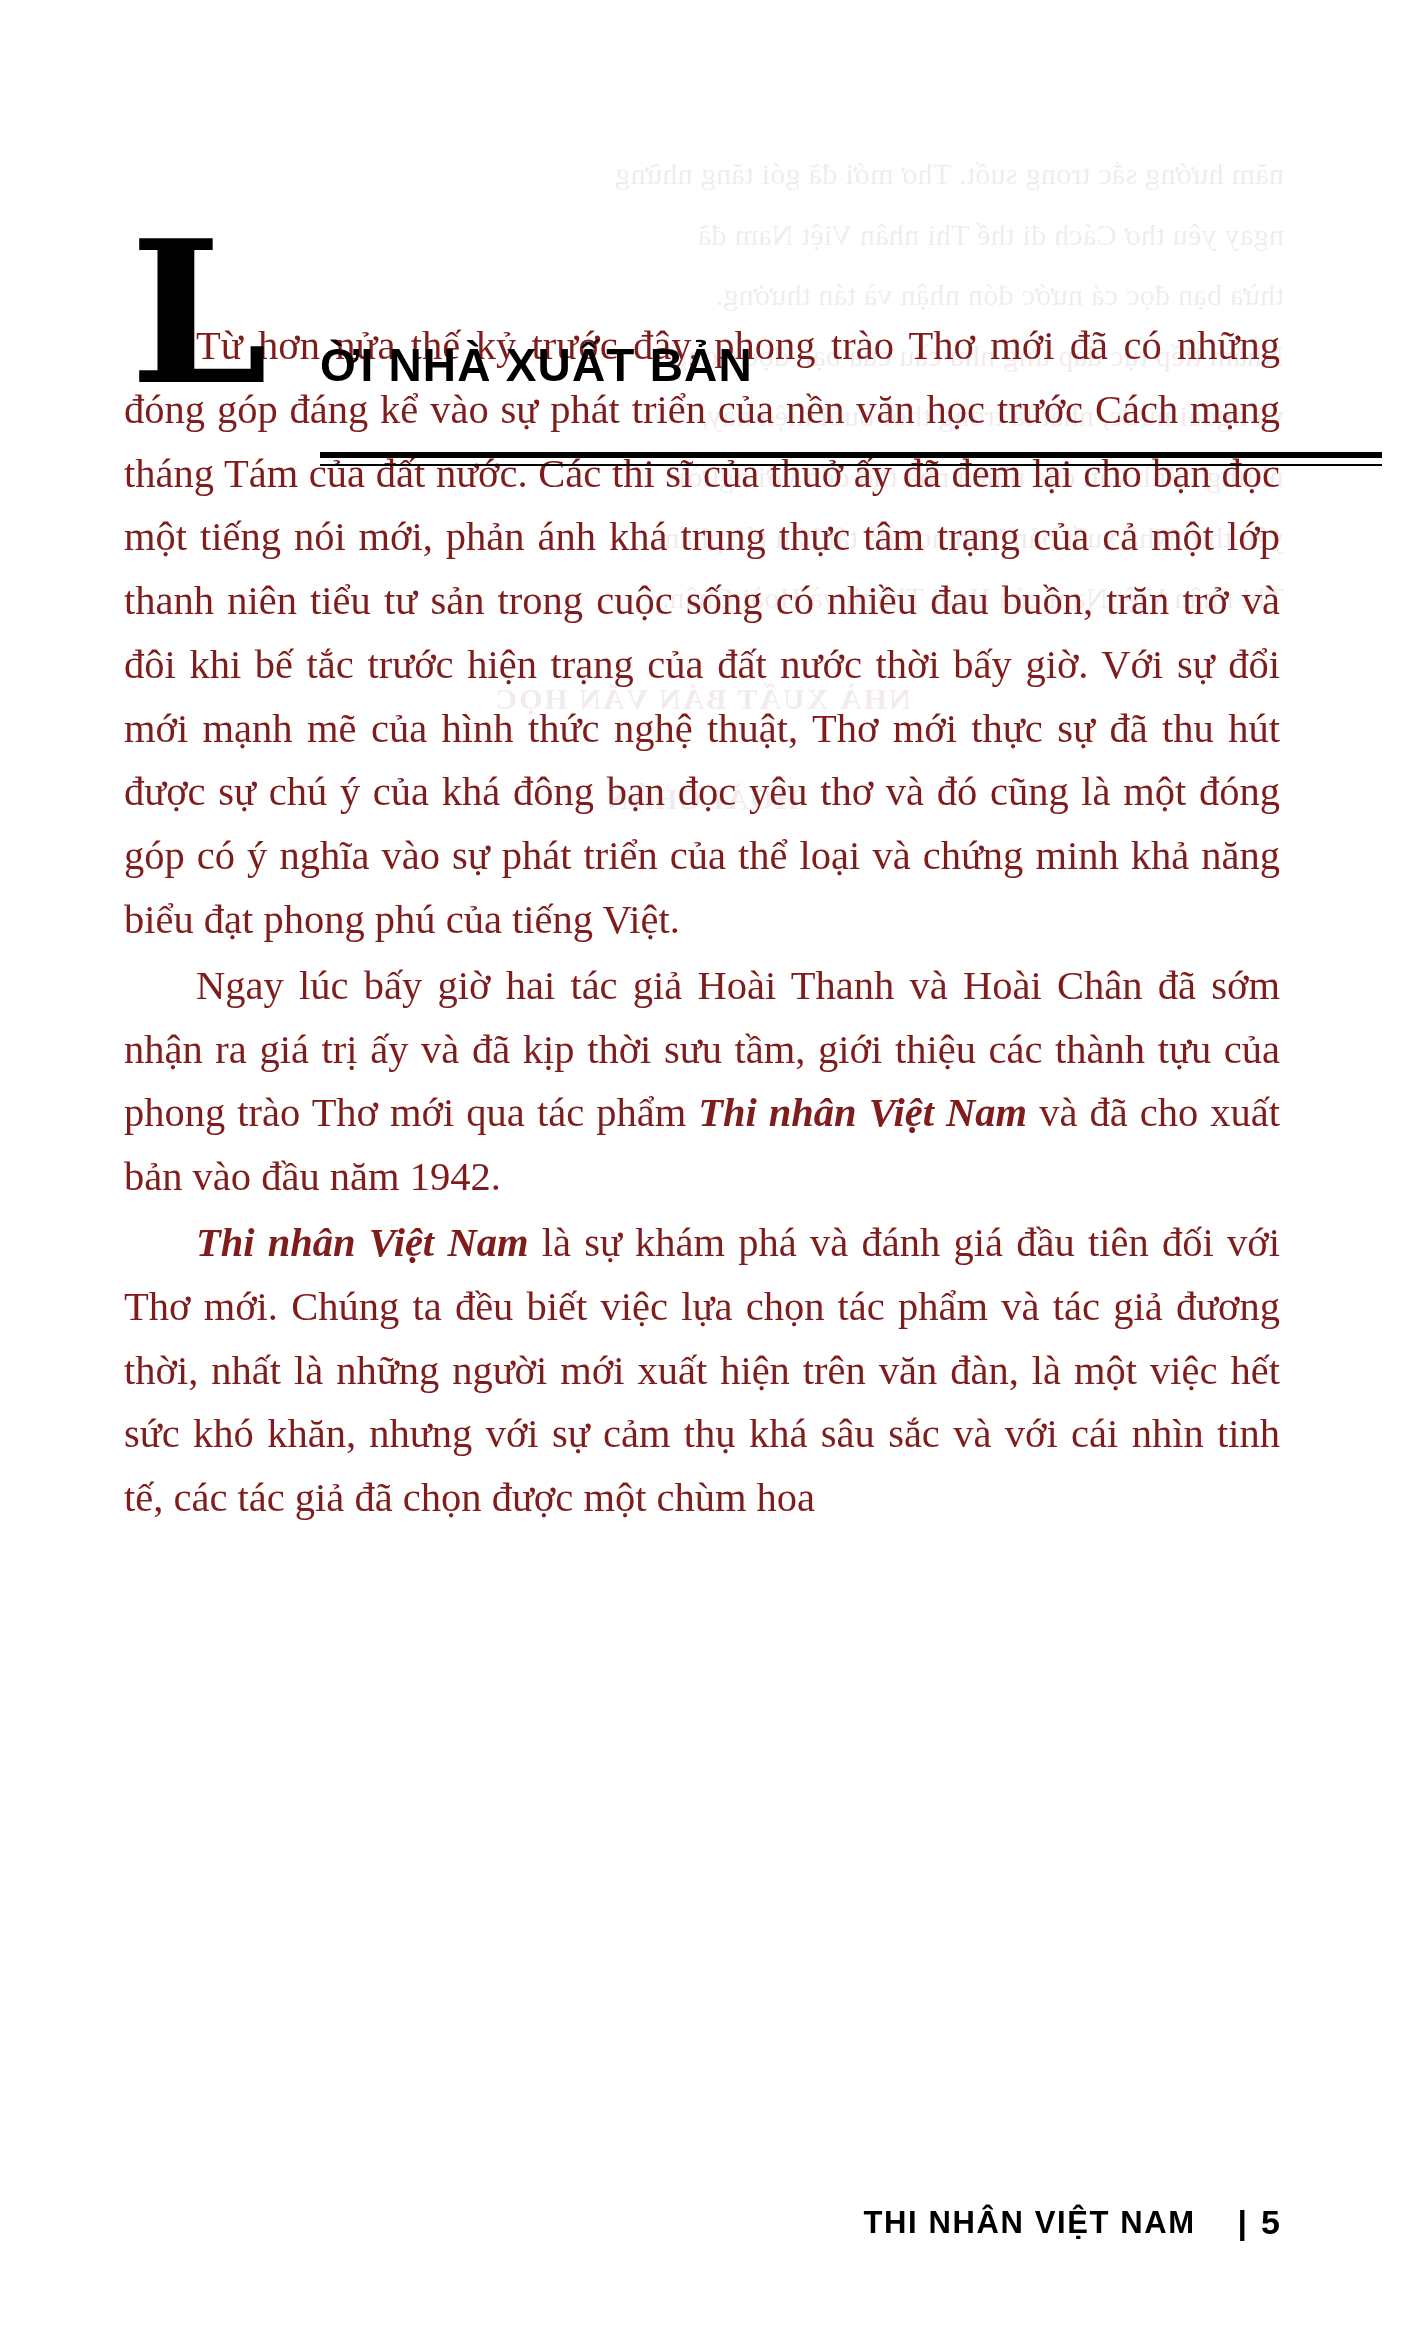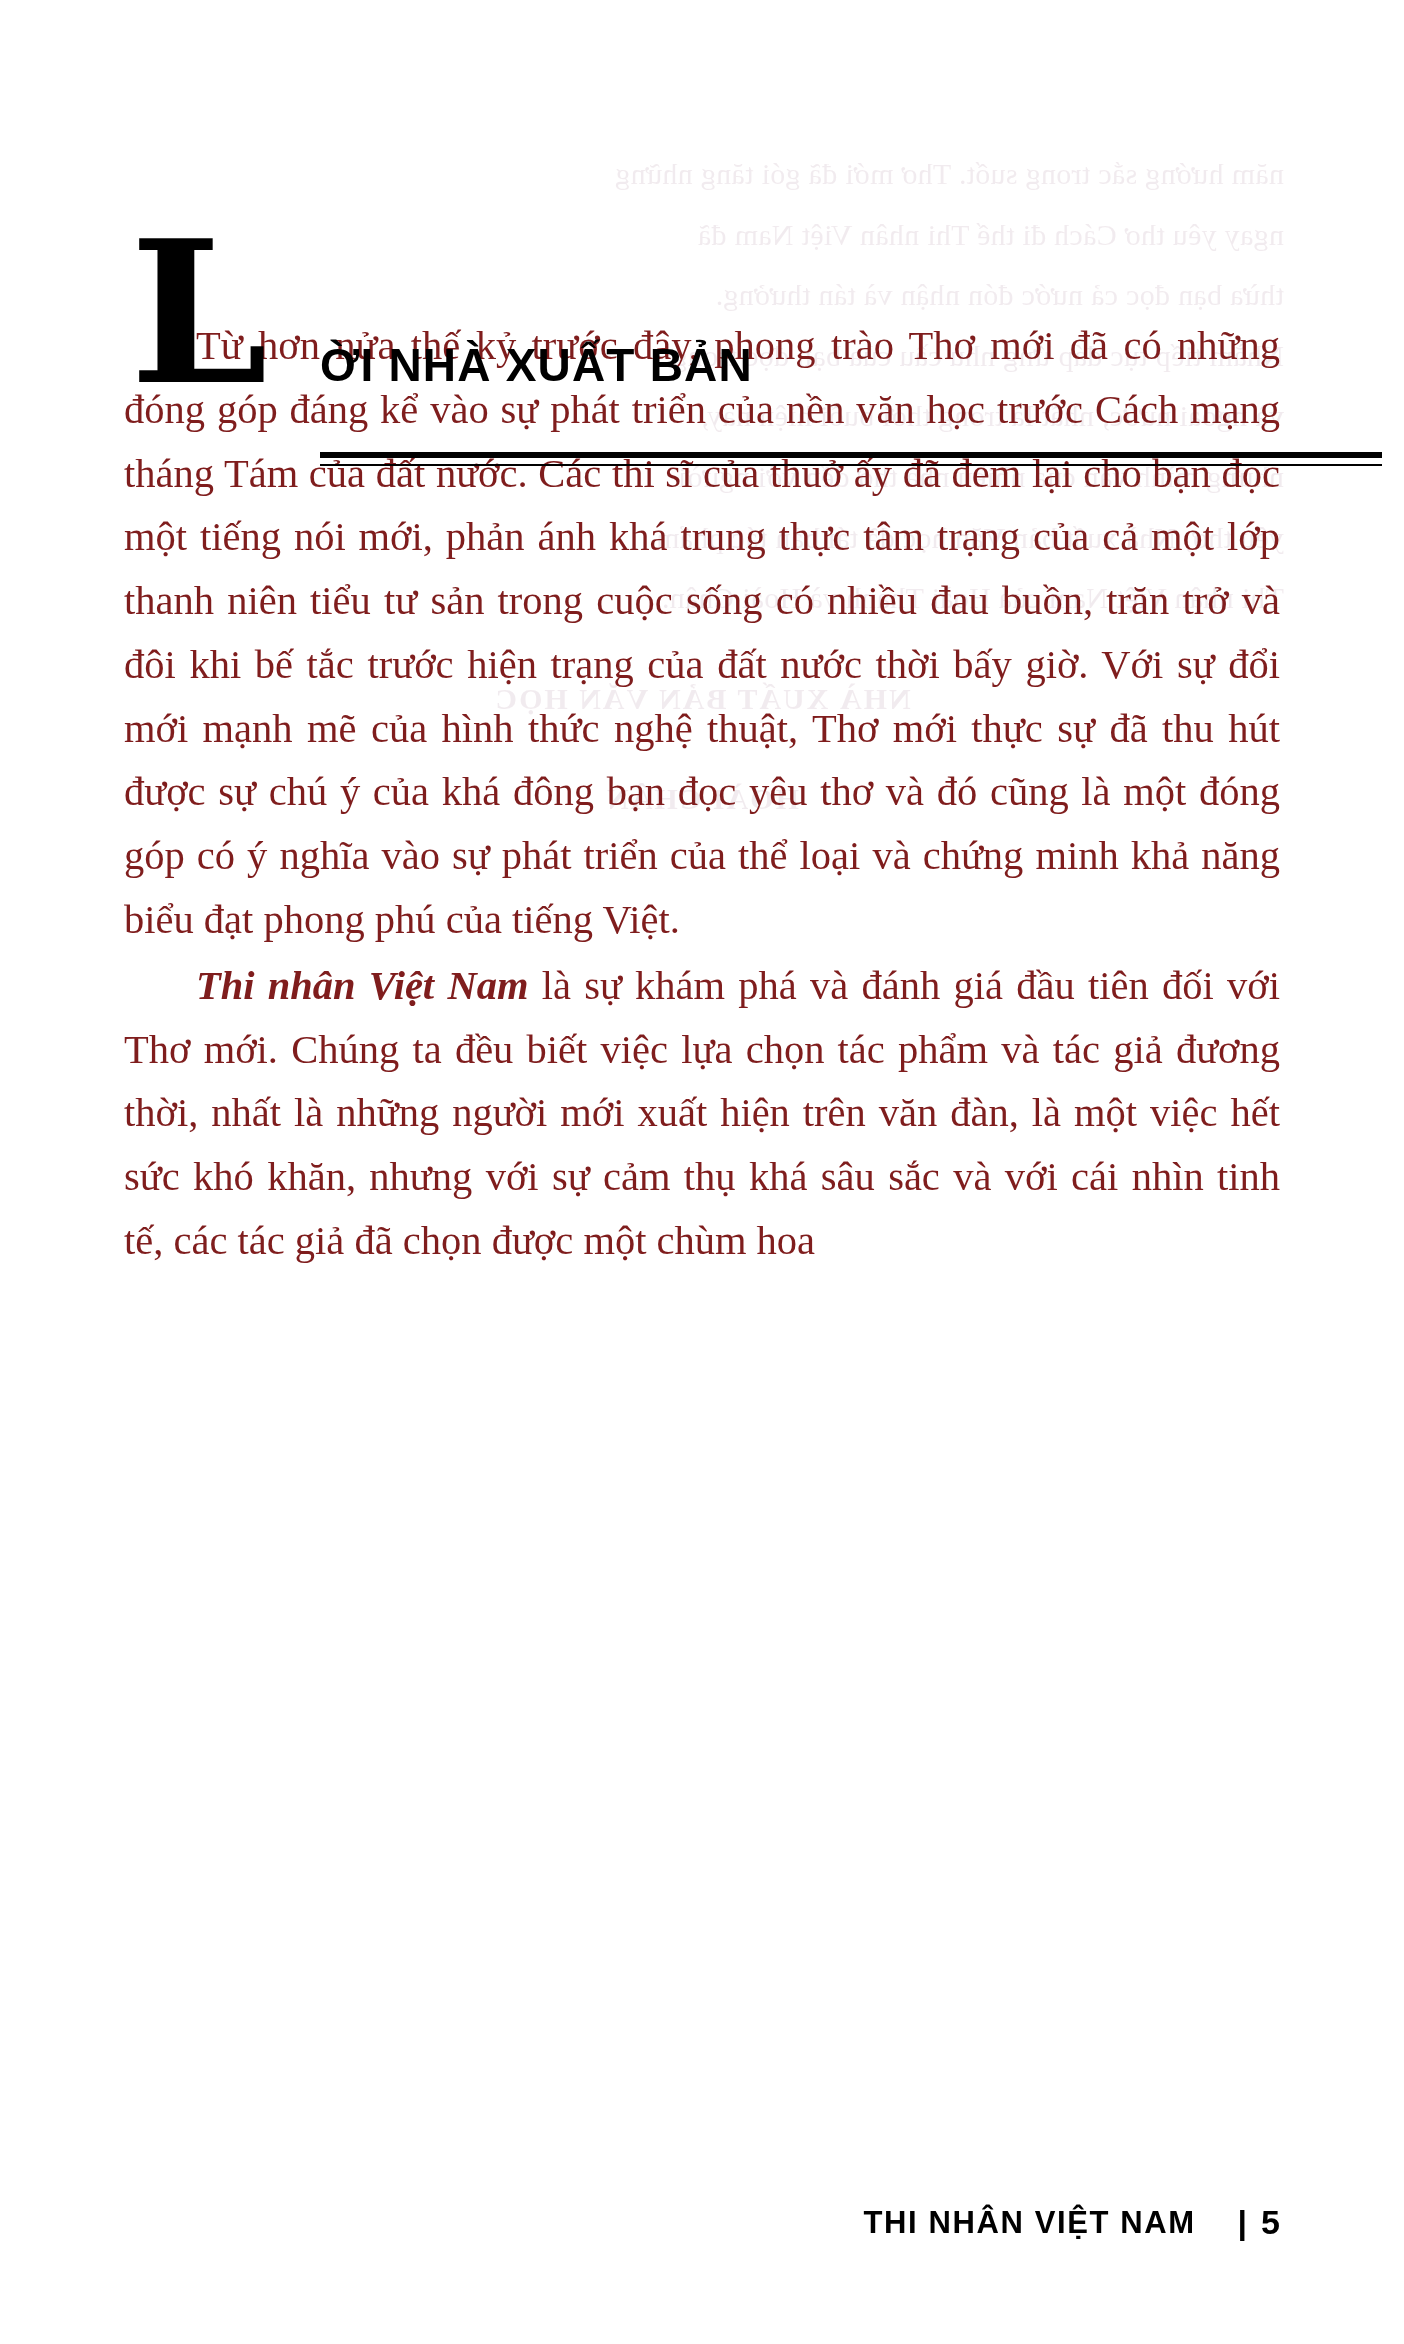--- a/index.html
+++ b/index.html
@@ -157,20 +157,21 @@
 <div class="page">
 
   <div class="heading-wrap">
     <div class="dropcap">L</div>
     <div class="heading-title">ỜI NHÀ XUẤT BẢN</div>
     <div class="heading-rule"></div>
   </div>
 
   <div class="body-text">
     <p>Từ hơn nửa thế kỷ trước đây, phong trào Thơ mới đã có những đóng góp đáng kể vào sự phát triển của nền văn học trước Cách mạng tháng Tám của đất nước. Các thi sĩ của thuở ấy đã đem lại cho bạn đọc một tiếng nói mới, phản ánh khá trung thực tâm trạng của cả một lớp thanh niên tiểu tư sản trong cuộc sống có nhiều đau buồn, trăn trở và đôi khi bế tắc trước hiện trạng của đất nước thời bấy giờ. Với sự đổi mới mạnh mẽ của hình thức nghệ thuật, Thơ mới thực sự đã thu hút được sự chú ý của khá đông bạn đọc yêu thơ và đó cũng là một đóng góp có ý nghĩa vào sự phát triển của thể loại và chứng minh khả năng biểu đạt phong phú của tiếng Việt.</p>
+    <p>Ngay lúc bấy giờ hai tác giả Hoài Thanh và Hoài Chân đã sớm nhận ra giá trị ấy và đã kịp thời sưu tầm, giới thiệu các thành tựu của phong trào Thơ mới qua tác phẩm <em>Thi nhân Việt Nam</em> và đã cho xuất bản vào đầu năm 1942.</p>
     <p><em>Thi nhân Việt Nam</em> là sự khám phá và đánh giá đầu tiên đối với Thơ mới. Chúng ta đều biết việc lựa chọn tác phẩm và tác giả đương thời, nhất là những người mới xuất hiện trên văn đàn, là một việc hết sức khó khăn, nhưng với sự cảm thụ khá sâu sắc và với cái nhìn tinh tế, các tác giả đã chọn được một chùm hoa</p>
   </div>
 
   <div class="footer">
     <span class="footer-title">THI NHÂN VIỆT NAM</span>
     <span class="footer-sep">|</span>
     <span class="footer-page">5</span>
   </div>
 
 </div>

